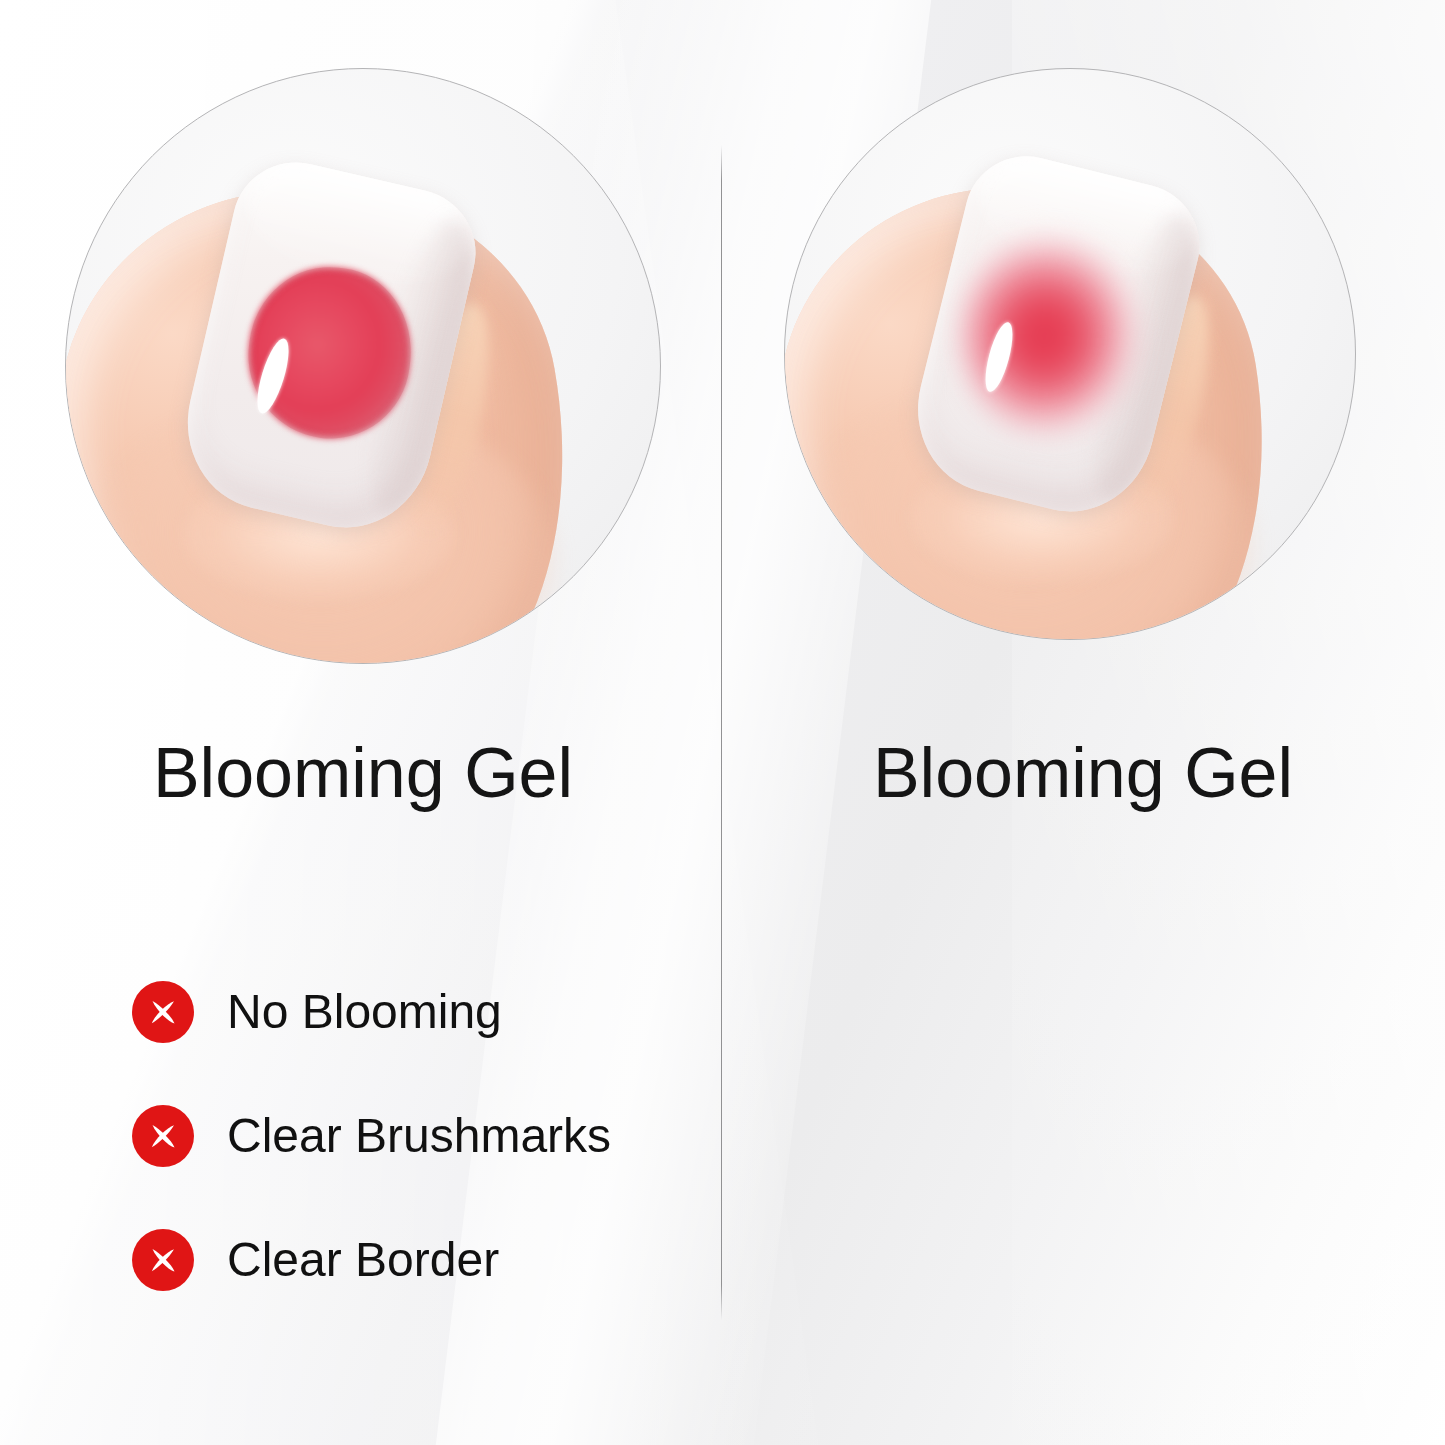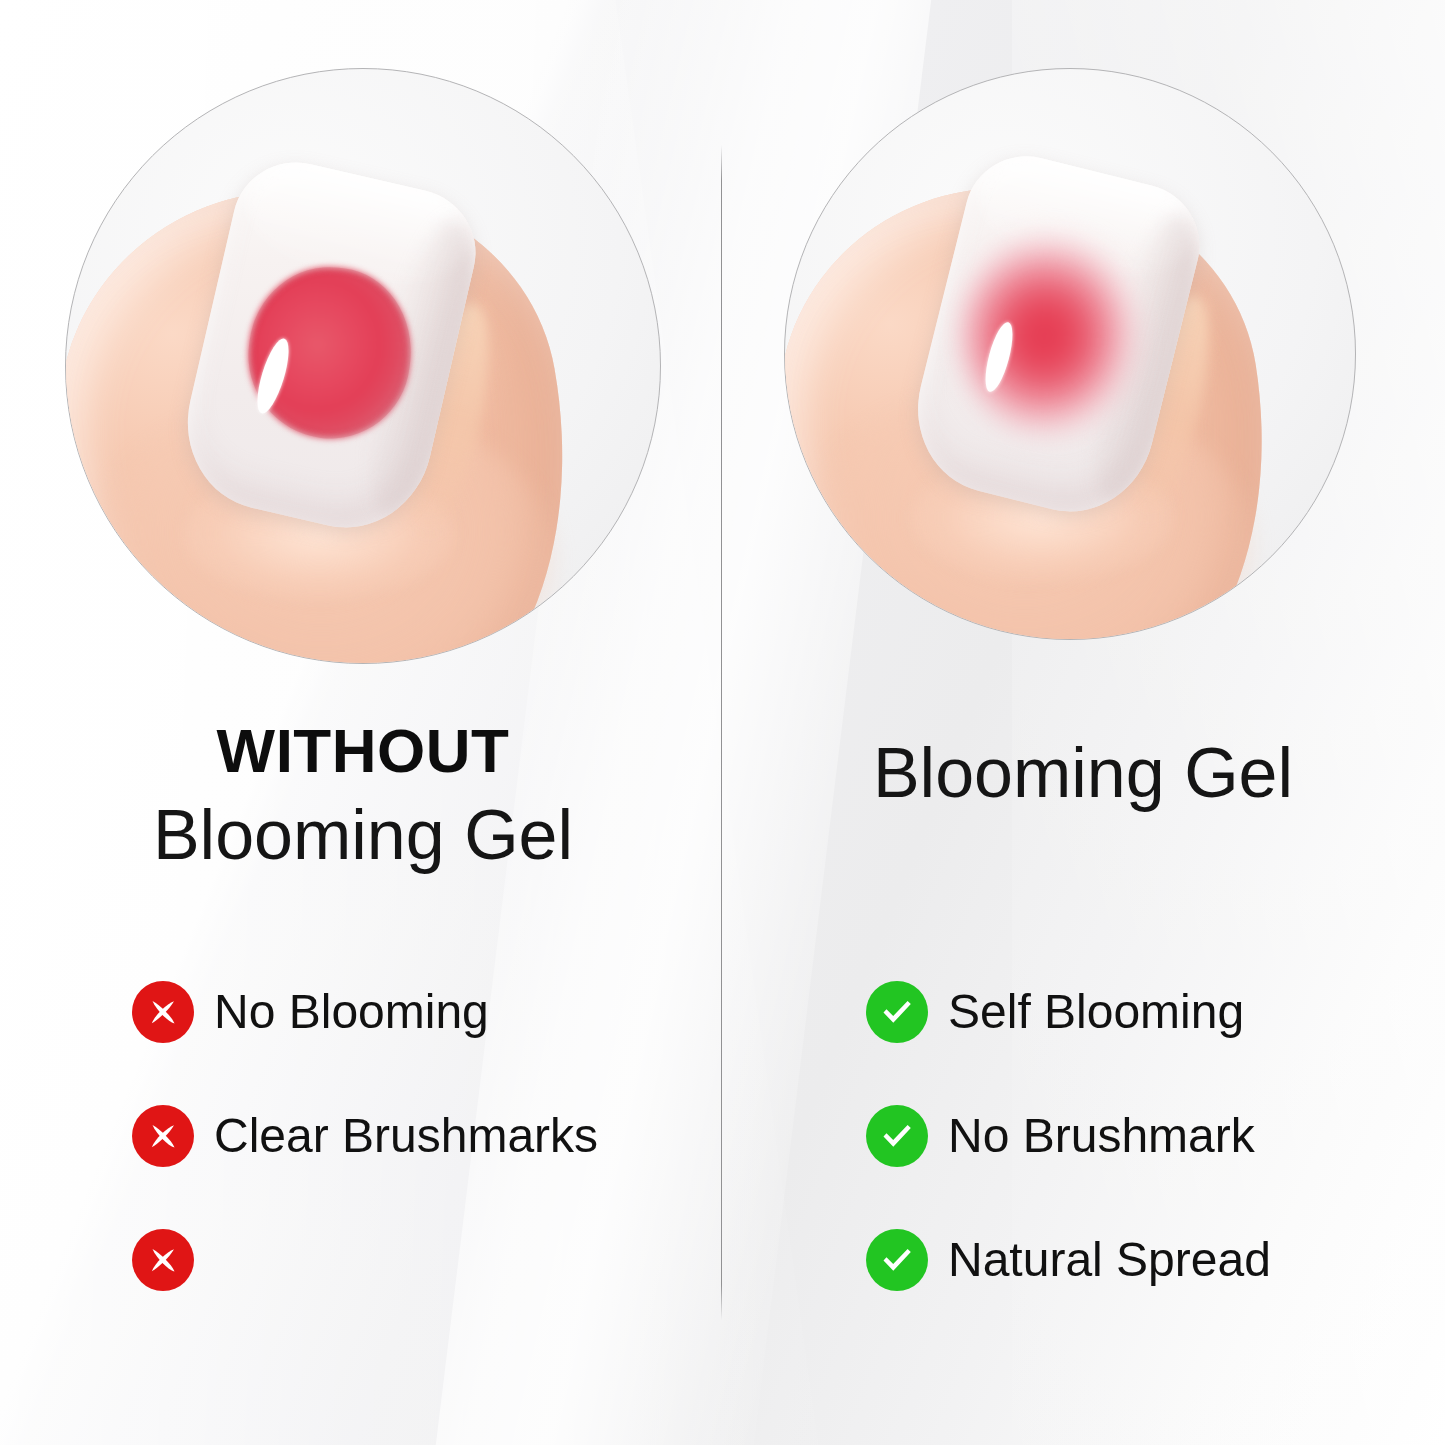--- a/index.html
+++ b/index.html
@@ -287,21 +287,21 @@
     display: flex;
     align-items: center;
     justify-content: center;
   }
   .badge.cross { background: #e01515; }
   .badge.check { background: #22c522; }
 
   .badge svg { display: block; }
 
   .feature-label {
-    margin-left: 20px;
+    margin-left: 33px;
     font-size: 48px;
     font-weight: 400;
     color: #111111;
     white-space: nowrap;
     line-height: 1;
   }
 </style>
 </head>
 <body>
 
@@ -338,21 +338,20 @@
       <div class="nail">
         <div class="nail-top-gloss"></div>
         <div class="nail-side-shade"></div>
         <div class="blob-soft"></div>
       </div>
       <div class="highlight"></div>
     </div>
   </div>
 
   <div class="col-heading left">
-    <span class="heading-main">WITHOUT</span>
     <span class="heading-sub">Blooming Gel</span>
   </div>
 
   <div class="col-heading right">
     <span class="heading-sub">Blooming Gel</span>
   </div>
 
   <ul class="feature-list left">
     <li class="feature-item">
       <span class="badge cross">
@@ -372,43 +371,18 @@
       </span>
       <span class="feature-label">Clear Brushmarks</span>
     </li>
     <li class="feature-item">
       <span class="badge cross">
         <svg width="38" height="38" viewBox="0 0 38 38" aria-hidden="true">
           <path d="M8.5 8.0 C13 10.5 17 14 21.5 18.5 C25.5 22.5 28.5 26 30.5 30.5 C27 29.5 23 26.5 19 22.5 C14.5 18 10.5 12.8 8.5 8.0 Z" fill="#ffffff"></path>
           <path d="M30.0 8.2 C27.5 12.5 23.5 17.2 19 21.5 C14.8 25.5 11 28.6 7.8 30.2 C9.5 26 13 21.5 17.5 17 C22 12.6 26.5 9.3 30.0 8.2 Z" fill="#ffffff"></path>
         </svg>
       </span>
+      <span class="feature-label">Clear Border</span>
     </li>
   </ul>
 
-  <ul class="feature-list right">
-    <li class="feature-item">
-      <span class="badge check">
-        <svg width="40" height="40" viewBox="0 0 40 40" aria-hidden="true">
-          <path d="M6.5 20.5 L9.5 17.2 L16.2 24.0 L30.6 9.0 L33.8 12.0 L16.3 30.8 Z" fill="#ffffff"></path>
-        </svg>
-      </span>
-      <span class="feature-label">Self Blooming</span>
-    </li>
-    <li class="feature-item">
-      <span class="badge check">
-        <svg width="40" height="40" viewBox="0 0 40 40" aria-hidden="true">
-          <path d="M6.5 20.5 L9.5 17.2 L16.2 24.0 L30.6 9.0 L33.8 12.0 L16.3 30.8 Z" fill="#ffffff"></path>
-        </svg>
-      </span>
-      <span class="feature-label">No Brushmark</span>
-    </li>
-    <li class="feature-item">
-      <span class="badge check">
-        <svg width="40" height="40" viewBox="0 0 40 40" aria-hidden="true">
-          <path d="M6.5 20.5 L9.5 17.2 L16.2 24.0 L30.6 9.0 L33.8 12.0 L16.3 30.8 Z" fill="#ffffff"></path>
-        </svg>
-      </span>
-      <span class="feature-label">Natural Spread</span>
-    </li>
-  </ul>
 
 </div>
 
 </body></html>

